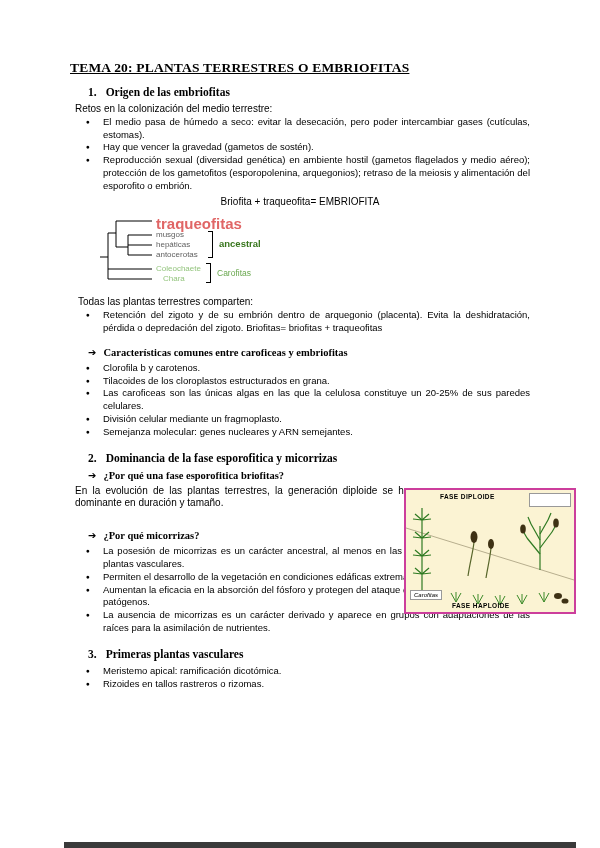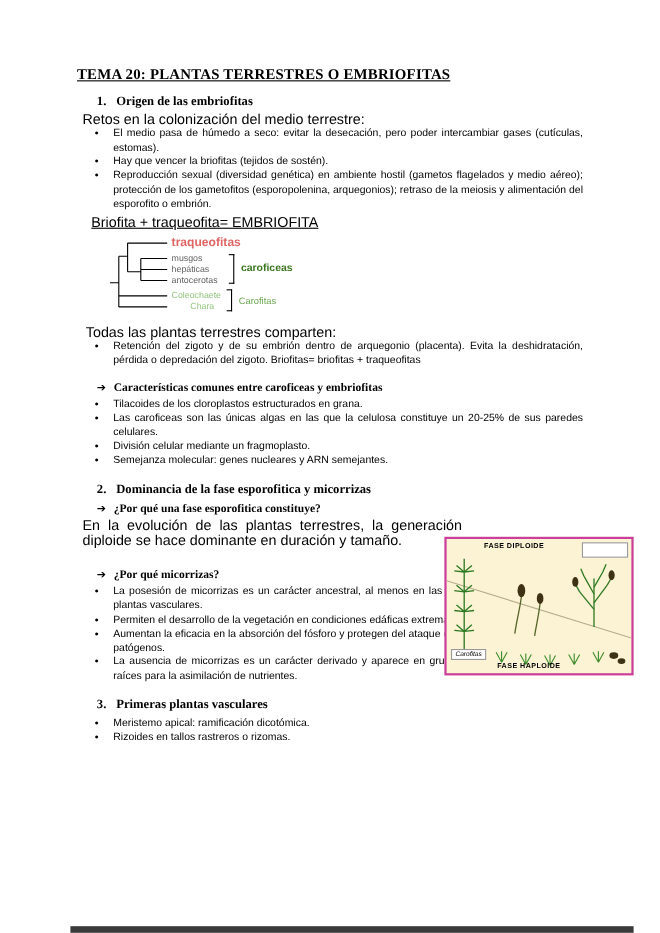--- a/index.html
+++ b/index.html
@@ -30,36 +30,36 @@
   .sec-heading.sp { margin-top: 13px; }
   .arrow-heading {
     display: flex; gap: 7px; align-items: baseline;
     font-family: "Liberation Serif", "DejaVu Serif", serif;
     font-size: 10.5px; font-weight: 700;
     margin: 12px 0 4px 18px;
   }
   .arrow-heading.gap-before { margin-top: 20px; }
   .arr { font-family: "DejaVu Sans", sans-serif; font-size: 10px; }
 
-  .para { font-size: 13px; line-height: 12.8px; margin: 0 0 0 5px; text-align: justify; }
+  .para { font-size: 10px; line-height: 12.8px; margin: 0 0 0 5px; text-align: justify; }
   .para.m2 { margin-left: 2px; }
   .para.m8 { margin-left: 8px; }
   .para.nowrap { white-space: nowrap; }
   .para.w345 { width: 345px; }
-  .formula { text-decoration: underline; margin: 3px 0 2px 13px; text-align: left; }
+  .formula { margin: 3px 0 2px 0; text-align: center; }
 
   .bullet { display: flex; margin-left: 16px; font-size: 9.5px; line-height: 12.8px; }
   .dot { flex: none; width: 17px; font-size: 6.5px; line-height: 12.8px; }
   .btext { flex: 1; text-align: justify; }
   .btext.w299 { max-width: 299px; }
 
   
   .cladogram { position: relative; width: 240px; height: 80px; margin: 3px 0 5px 8px; }
   .clabel { position: absolute; font-size: 8px; color: #5f5f5f; white-space: nowrap; }
-  .clabel.traq { color: #e06666; font-weight: 700; font-size: 11px; }
+  .clabel.traq { color: #e06666; font-weight: 700; font-size: 15px; }
   .clabel.greenlite { color: #93c47d; }
   .clabel.brio { color: #38761d; font-weight: 700; font-size: 9.5px; font-style: normal; }
   .clabel.caro { color: #6aa84f; font-size: 8.5px; }
   .bracket {
     position: absolute; width: 5px;
     border-top: 1.5px solid #000; border-right: 1.5px solid #000; border-bottom: 1.5px solid #000;
   }
   .bracket.b-brio { left: 130px; top: 20px; height: 27px; }
   .bracket.b-caro { left: 128px; top: 52px; height: 20px; }
 
@@ -95,60 +95,64 @@
   </div>
 
   <div class="para">Retos en la colonización del medio terrestre:</div>
 
   <div class="bullet">
     <span class="dot">●</span>
     <span class="btext">El medio pasa de húmedo a seco: evitar la desecación, pero poder intercambiar gases (cutículas, estomas).</span>
   </div>
   <div class="bullet">
     <span class="dot">●</span>
-    <span class="btext">Hay que vencer la briofitas (tejidos de sostén).</span>
+    <span class="btext">Hay que vencer la gravedad (gametos de sostén).</span>
   </div>
   <div class="bullet">
     <span class="dot">●</span>
     <span class="btext">Reproducción sexual (diversidad genética) en ambiente hostil (gametos flagelados y medio aéreo); protección de los gametofitos (esporopolenina, arquegonios); retraso de la meiosis y alimentación del esporofito o embrión.</span>
   </div>
 
   <div class="para formula">Briofita + traqueofita= EMBRIOFITA</div>
 
   <div class="cladogram">
     <svg width="240" height="80" viewBox="0 0 240 80">
       <path d="M38,10 H74 M38,10 V36 M30,22 H38 M38,36 H50 M50,24 V44 M50,24 H74 M50,34 H74 M50,44 H74 M30,22 V68 M30,58 H74 M30,68 H74 M22,46 H30" stroke="#000" stroke-width="1" fill="none"></path>
     </svg>
     <span class="clabel traq" style="left:78px;top:4px;">traqueofitas</span>
     <span class="clabel" style="left:78px;top:19px;">musgos</span>
     <span class="clabel" style="left:78px;top:29px;">hepáticas</span>
     <span class="clabel" style="left:78px;top:39px;">antocerotas</span>
     <span class="clabel greenlite" style="left:78px;top:53px;">Coleochaete</span>
-    <span class="clabel greenlite" style="left:95px;top:63px;text-align:center;">Chara</span>
+    <span class="clabel greenlite" style="left:85px;top:63px;text-align:center;">Chara</span>
     <span class="bracket b-brio"></span>
-    <span class="clabel brio" style="left:141px;top:27px;">caroficeas</span>
+    <span class="clabel brio" style="left:141px;top:27px;">ancestral</span>
     <span class="bracket b-caro"></span>
     <span class="clabel caro" style="left:139px;top:57px;">Carofitas</span>
   </div>
 
   <div class="para m8">Todas las plantas terrestres comparten:</div>
 
   <div class="bullet">
     <span class="dot">●</span>
     <span class="btext">Retención del zigoto y de su embrión dentro de arquegonio (placenta). Evita la deshidratación, pérdida o depredación del zigoto. Briofitas= briofitas + traqueofitas</span>
   </div>
 
 
   <div class="arrow-heading">
     <span class="arr">➔</span>
     <span>Características comunes entre caroficeas y embriofitas</span>
   </div>
 
   <div class="bullet">
     <span class="dot">●</span>
+    <span class="btext">Clorofila b y carotenos.</span>
+  </div>
+  <div class="bullet">
+    <span class="dot">●</span>
     <span class="btext">Tilacoides de los cloroplastos estructurados en grana.</span>
   </div>
   <div class="bullet">
     <span class="dot">●</span>
     <span class="btext">Las caroficeas son las únicas algas en las que la celulosa constituye un 20-25% de sus paredes celulares.</span>
   </div>
   <div class="bullet">
     <span class="dot">●</span>
     <span class="btext">División celular mediante un fragmoplasto.</span>
   </div>
@@ -157,21 +161,21 @@
     <span class="btext">Semejanza molecular: genes nucleares y ARN semejantes.</span>
   </div>
 
   <div class="sec-heading sp">
     <span>2.</span>
     <span>Dominancia de la fase esporofitica y micorrizas</span>
   </div>
 
   <div class="arrow-heading" style="margin-top:6px;">
     <span class="arr">➔</span>
-    <span>¿Por qué una fase esporofitica constituye?</span>
+    <span>¿Por qué una fase esporofitica briofitas?</span>
   </div>
 
   <div class="para w345">En la evolución de las plantas terrestres, la generación diploide se hace dominante en duración y tamaño.</div>
 
   <div class="arrow-heading gap-before">
     <span class="arr">➔</span>
     <span>¿Por qué micorrizas?</span>
   </div>
 
   <div class="bullet">

